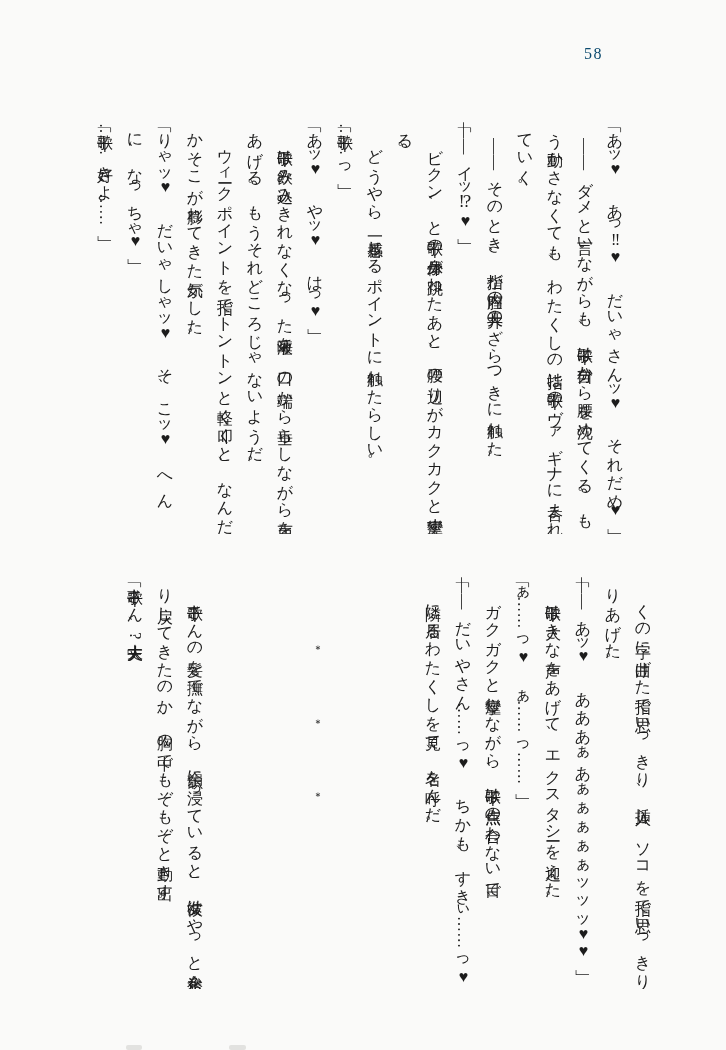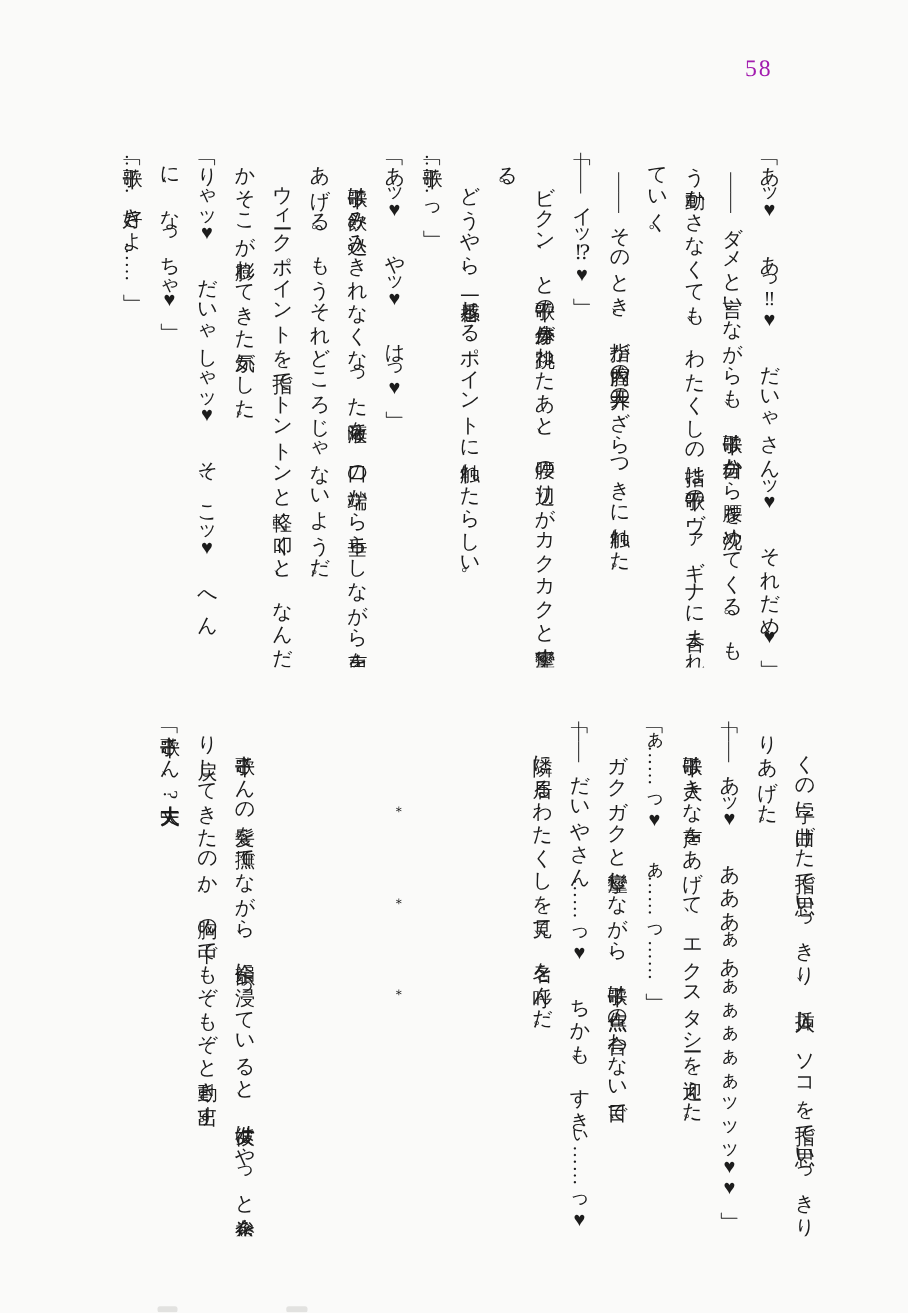--- a/index.html
+++ b/index.html
@@ -12,24 +12,24 @@
     width: 726px;
     height: 1050px;
     background: #fafaf9;
     overflow: hidden;
     font-family: "Liberation Serif", "DejaVu Serif", serif;
     color: #1c1c1c;
   }
   .page-number {
     position: absolute;
     top: 45px;
-    left: 596px;
-    font-size: 19px;
+    left: 584px;
+    font-size: 16px;
     letter-spacing: 1.5px;
-    color: #a21caf;
+    color: #0c4a6e;
   }
   .vtext {
     position: absolute;
     writing-mode: vertical-rl;
     text-orientation: mixed;
     font-size: 16px;
     line-height: 30px;
     letter-spacing: 0.3px;
     overflow: hidden;
   }

